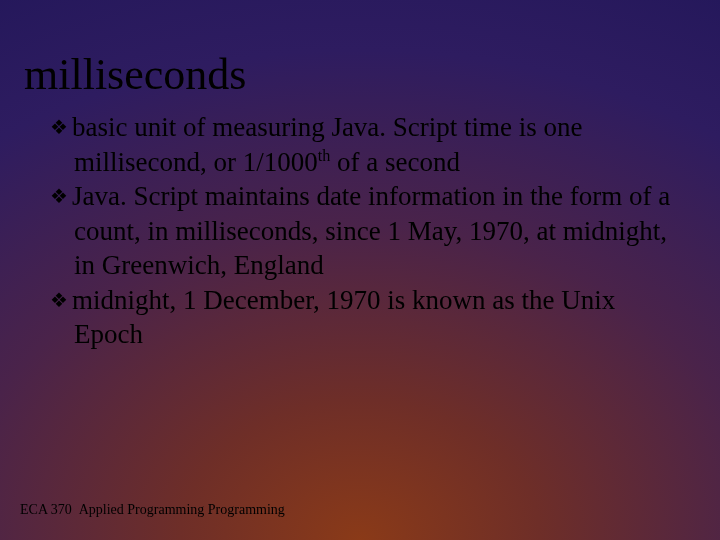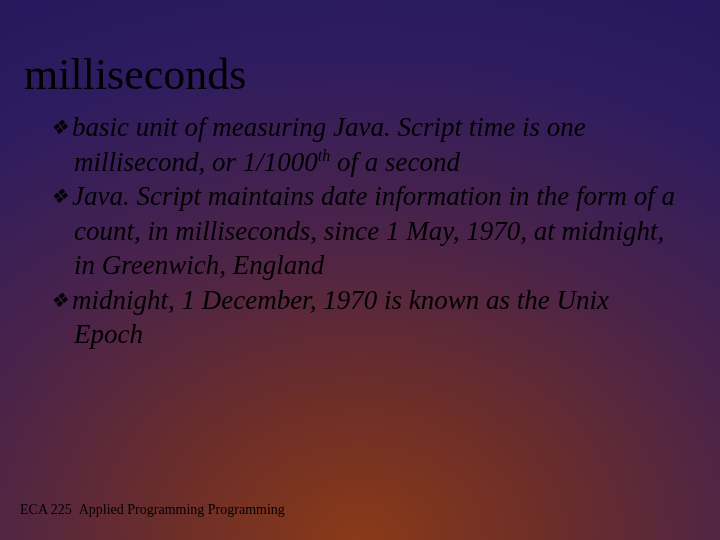--- a/index.html
+++ b/index.html
@@ -25,21 +25,20 @@
     margin-top: 31px;
   }
   .content {
     position: absolute;
     top: 110px;
     left: 50px;
     right: 40px;
     font-size: 27px;
     line-height: 1.28;
     color: #000;
-    font-style: italic;
   }
   .bullet-item {
     margin-bottom: 0;
     text-indent: -24px;
     padding-left: 24px;
   }
   .bullet-icon {
     font-size: 20px;
     position: relative;
     top: -2px;
@@ -69,14 +68,14 @@
   </div>
   <div class="bullet-item">
     <span class="bullet-icon">❖</span><span>Java. Script maintains date information in the form of a count, in milliseconds, since 1 May, 1970, at midnight, in Greenwich, England</span><sup></sup><span></span>
   </div>
   <div class="bullet-item">
     <span class="bullet-icon">❖</span><span>midnight, 1 December, 1970 is known as the Unix Epoch</span><sup></sup><span></span>
   </div>
 </div>
 
 <div class="footer">
-  <span>ECA 225</span>&nbsp;&nbsp;<span>Applied Programming Programming</span>
+  <span>ECA 370</span>&nbsp;&nbsp;<span>Applied Programming Programming</span>
 </div>
 
 </body></html>

